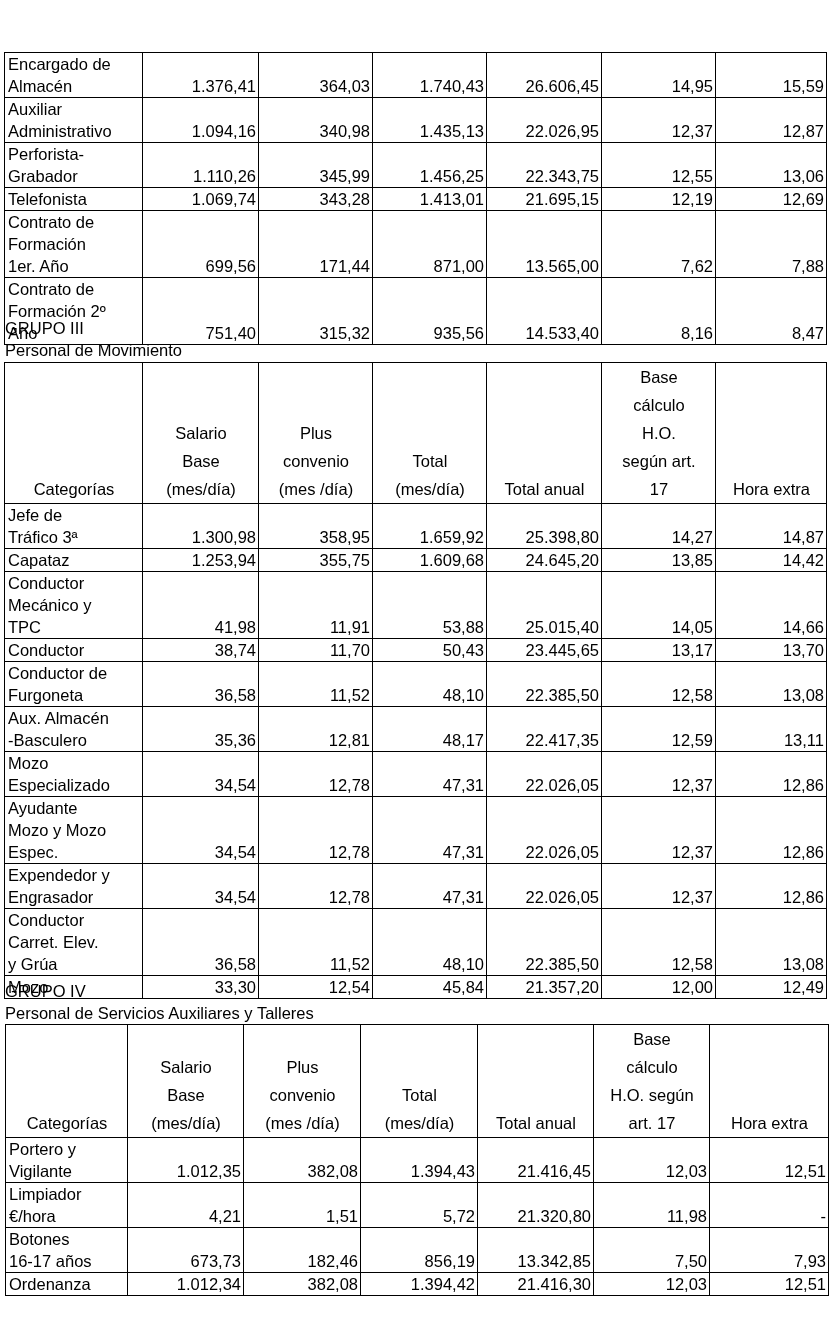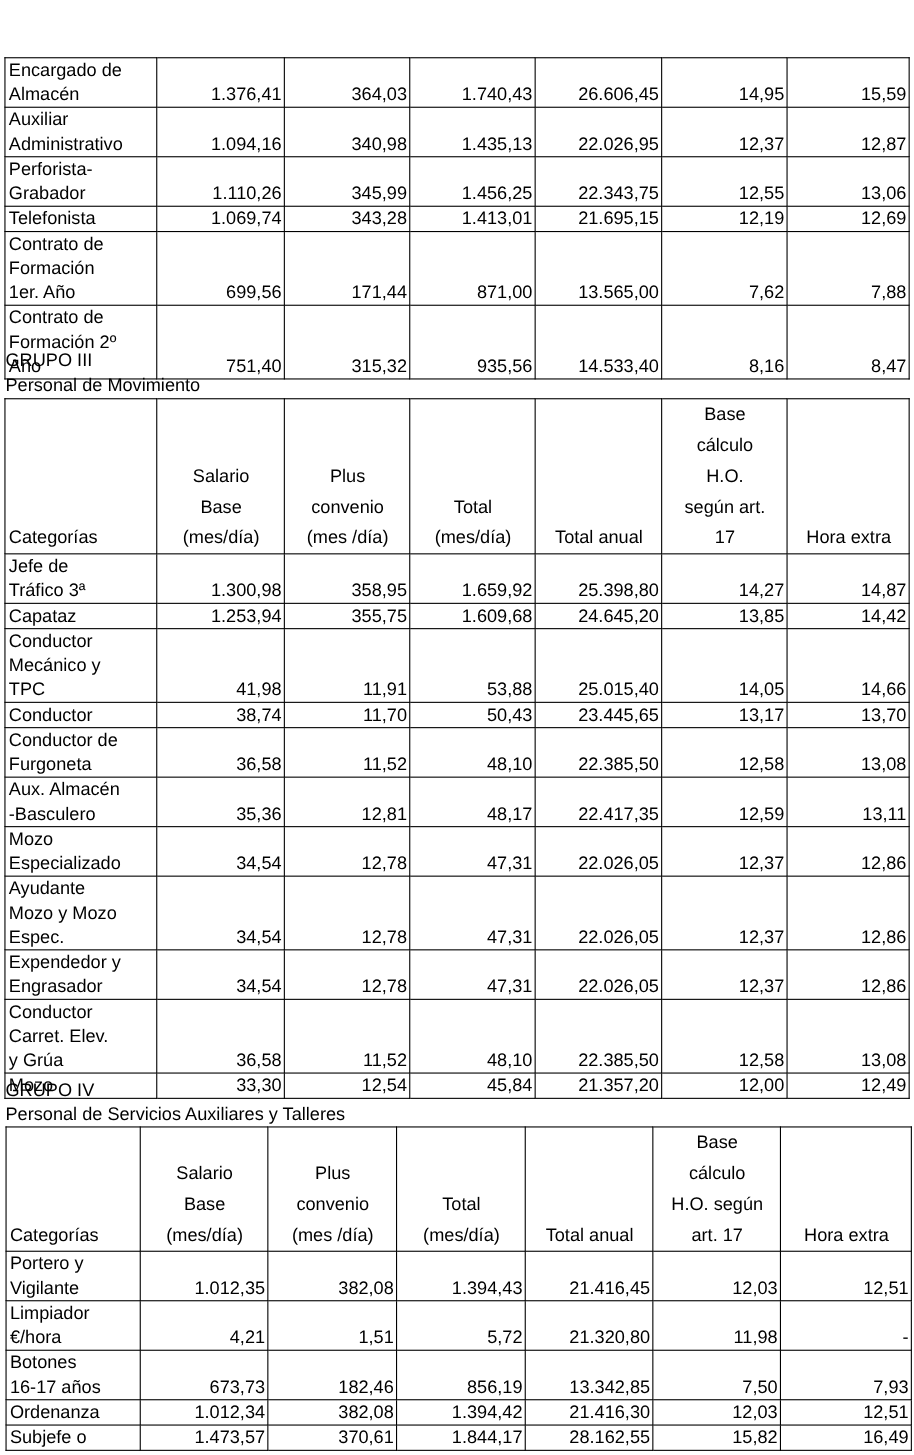--- a/index.html
+++ b/index.html
@@ -9,21 +9,21 @@
     line-height: 22px;
   }
   table { border-collapse: collapse; position: absolute; table-layout: fixed; }
   td, th {
     border: 1px solid #000; padding: 0 2px 0 3px; vertical-align: bottom;
     font-weight: normal; white-space: nowrap;
   }
   td.num { text-align: right; }
   td.cat { text-align: left; }
   th { text-align: center; line-height: 28px; }
-  th.cat { text-align: left; }
+  th.cat { text-align: center; }
   .group-title { position: absolute; left: 5px; line-height: 21px; }
   #t1 { left: 4px; top: 8px; margin-top: 44px; }
   #t1 col.c0 { width: 138px; } #t1 col.c1 { width: 116px; } #t1 col.c2 { width: 114px; }
   #t1 col.c3 { width: 114px; } #t1 col.c4 { width: 115px; } #t1 col.c5 { width: 114px; } #t1 col.c6 { width: 111px; }
   #t2 { left: 4px; top: 362px; }
   #t2 col.c0 { width: 138px; } #t2 col.c1 { width: 116px; } #t2 col.c2 { width: 114px; }
   #t2 col.c3 { width: 114px; } #t2 col.c4 { width: 115px; } #t2 col.c5 { width: 114px; } #t2 col.c6 { width: 111px; }
   #t3 { left: 5px; top: 1024px; }
   #t3 col.c0 { width: 122px; } #t3 col.c1 { width: 116px; } #t3 col.c2 { width: 117px; }
   #t3 col.c3 { width: 117px; } #t3 col.c4 { width: 116px; } #t3 col.c5 { width: 116px; } #t3 col.c6 { width: 119px; }
@@ -282,23 +282,14 @@
       </tr>
       <tr>
         <td class="cat">Ordenanza</td>
         <td class="num">1.012,34</td>
         <td class="num">382,08</td>
         <td class="num">1.394,42</td>
         <td class="num">21.416,30</td>
         <td class="num">12,03</td>
         <td class="num">12,51</td>
       </tr>
-      <tr>
-        <td class="cat">Subjefe o</td>
-        <td class="num">1.473,57</td>
-        <td class="num">370,61</td>
-        <td class="num">1.844,17</td>
-        <td class="num">28.162,55</td>
-        <td class="num">15,82</td>
-        <td class="num">16,49</td>
-      </tr>
     </tbody>
 </table>
 
 </body></html>

